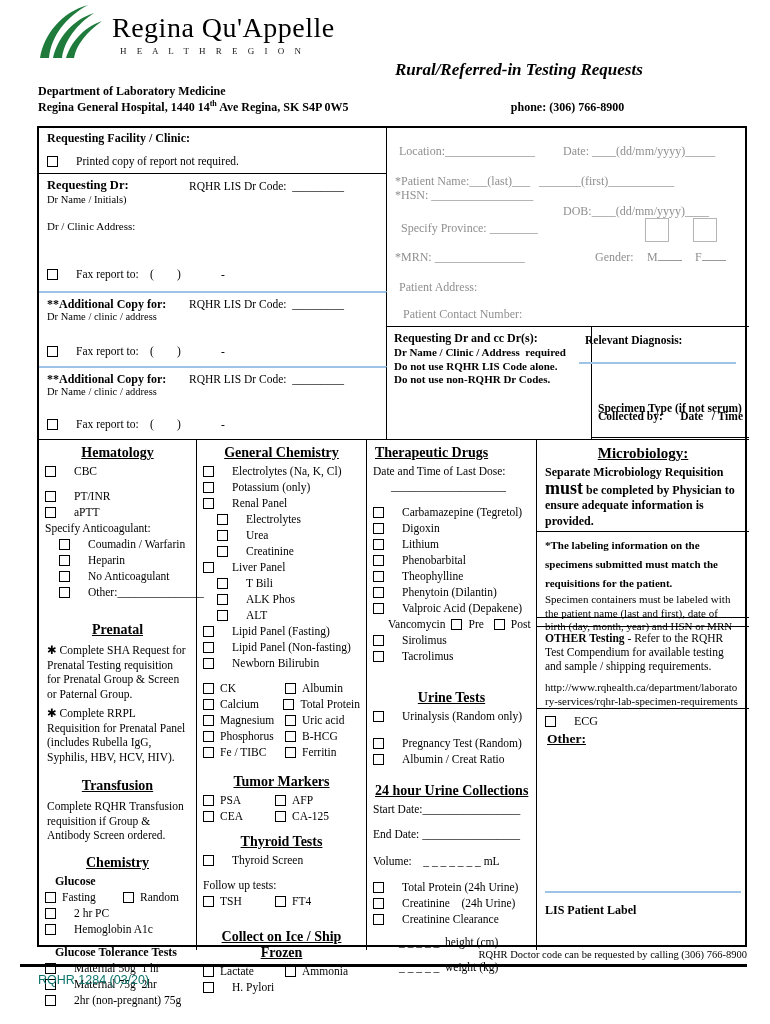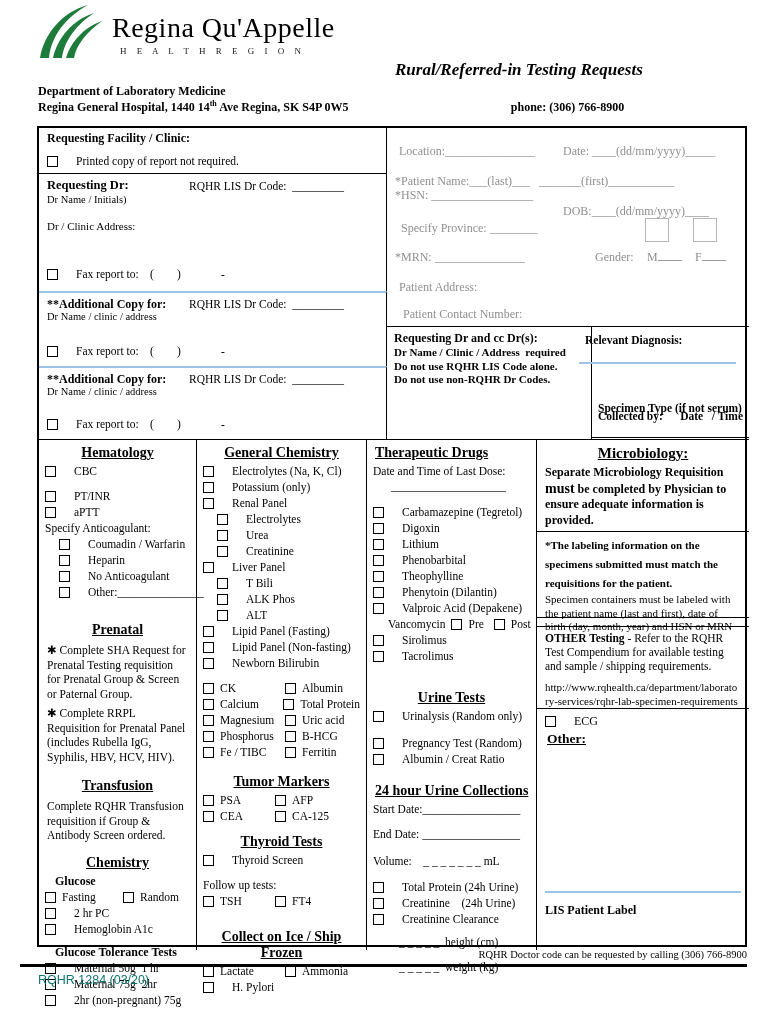--- a/index.html
+++ b/index.html
@@ -455,21 +455,21 @@
             <span class="cb"></span>
             <span class="lbl">Creatinine Clearance</span>
           </div>
         <div class="plain" style="margin:8px 0 0 26px;">_ _ _ _ _  height (cm)</div>
         <div class="plain" style="margin:10px 0 0 26px;">_ _ _ _ _  weight (kg)</div>
       </div>
 
       <div class="box" style="left:498px;top:0;width:212px;height:510px;">
         <div class="box bk-b col-pad" style="left:0;top:0;width:212px;height:92px;">
           <div class="t" style="font-size:15px;">Microbiology:</div>
-          <div class="b" style="font-size:12px;line-height:15.5px;padding:0 2px;"><span>Separate Microbiology Requisition </span><span style="font-size:14px;">must</span><span> be completed by Physician to ensure adequate information is provided.</span></div>
+          <div class="b" style="font-size:12px;line-height:15.5px;padding:0 2px;"><span>Separate Microbiology Requisition </span><span style="font-size:18px;">must</span><span> be completed by Physician to ensure adequate information is provided.</span></div>
         </div>
         <div class="box bk-b col-pad" style="left:0;top:92px;width:212px;height:86px;">
           <div class="b" style="font-size:11px;line-height:19px;padding:1px 2px 0 2px;">*The labeling information on the specimens submitted must match the requisitions for the patient.</div>
           <div style="font-size:11px;line-height:13.5px;padding:0 2px;">Specimen containers must be labeled with the patient name (last and first), date of birth (day, month, year) and HSN or MRN</div>
         </div>
         <div class="box bk-t col-pad" style="left:0;top:186px;width:212px;height:82px;">
           <div style="font-size:11.5px;line-height:14px;padding:1px 2px 0 2px;"><span class="b">OTHER Testing</span><span> - Refer to the RQHR Test Compendium for available testing and sample / shipping requirements.</span></div>
           <div style="font-size:11px;line-height:13.5px;padding:8px 2px 0 2px;"><span>http://www.rqhealth.ca/department/laborato</span><br><span>ry-services/rqhr-lab-specimen-requirements</span></div>
         </div>
         <div class="box bk-t" style="left:0;top:268px;width:212px;height:242px;">

